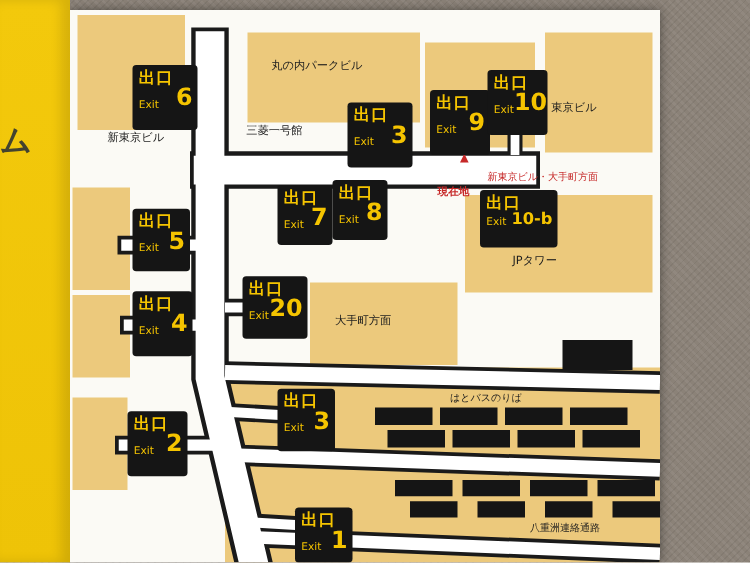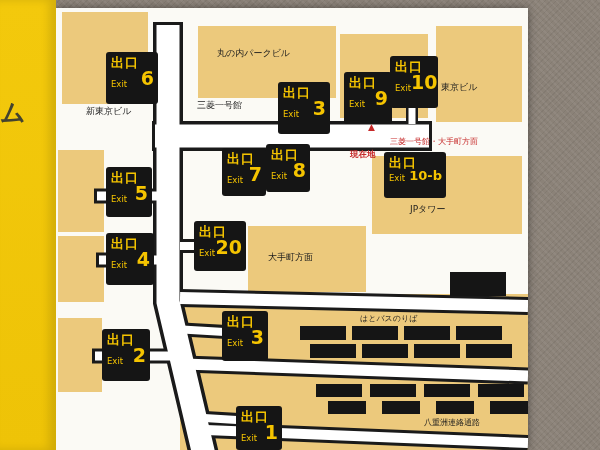--- a/index.html
+++ b/index.html
@@ -116,21 +116,21 @@
   <div class="lbl" style="left:86px;top:106px;width:64px">新東京ビル</div>
   <div class="lbl" style="left:197px;top:100px;width:56px">三菱一号館</div>
   <div class="lbl" style="left:441px;top:82px;width:76px">東京ビル</div>
   <div class="lbl" style="left:410px;top:204px;width:74px">JPタワー</div>
   <div class="lbl" style="left:268px;top:252px;width:76px">大手町方面</div>
   <div class="lbl" style="left:360px;top:314px;width:64px;font-size:8px">はとバスのりば</div>
   <div class="lbl" style="left:424px;top:418px;width:70px;font-size:8px">八重洲連絡通路</div>
 
   <div class="lbl tri red" style="left:368px;top:123px">▲</div>
   <div class="lbl cur red" style="left:350px;top:150px">現在地</div>
-  <div class="lbl dir red" style="left:390px;top:137px">三菱一号館・大手町方面</div>
+  <div class="lbl dir red" style="left:390px;top:137px">新東京ビル・大手町方面</div>
 
   <div class="exit" style="left:106px;top:52px;width:52px;height:52px">
     <span class="jp">出口</span>
     <span class="row">
         <span class="en">Exit</span>
         <span class="num">6</span>
       </span>
   </div>
   <div class="exit" style="left:278px;top:82px;width:52px;height:52px">
     <span class="jp">出口</span>

